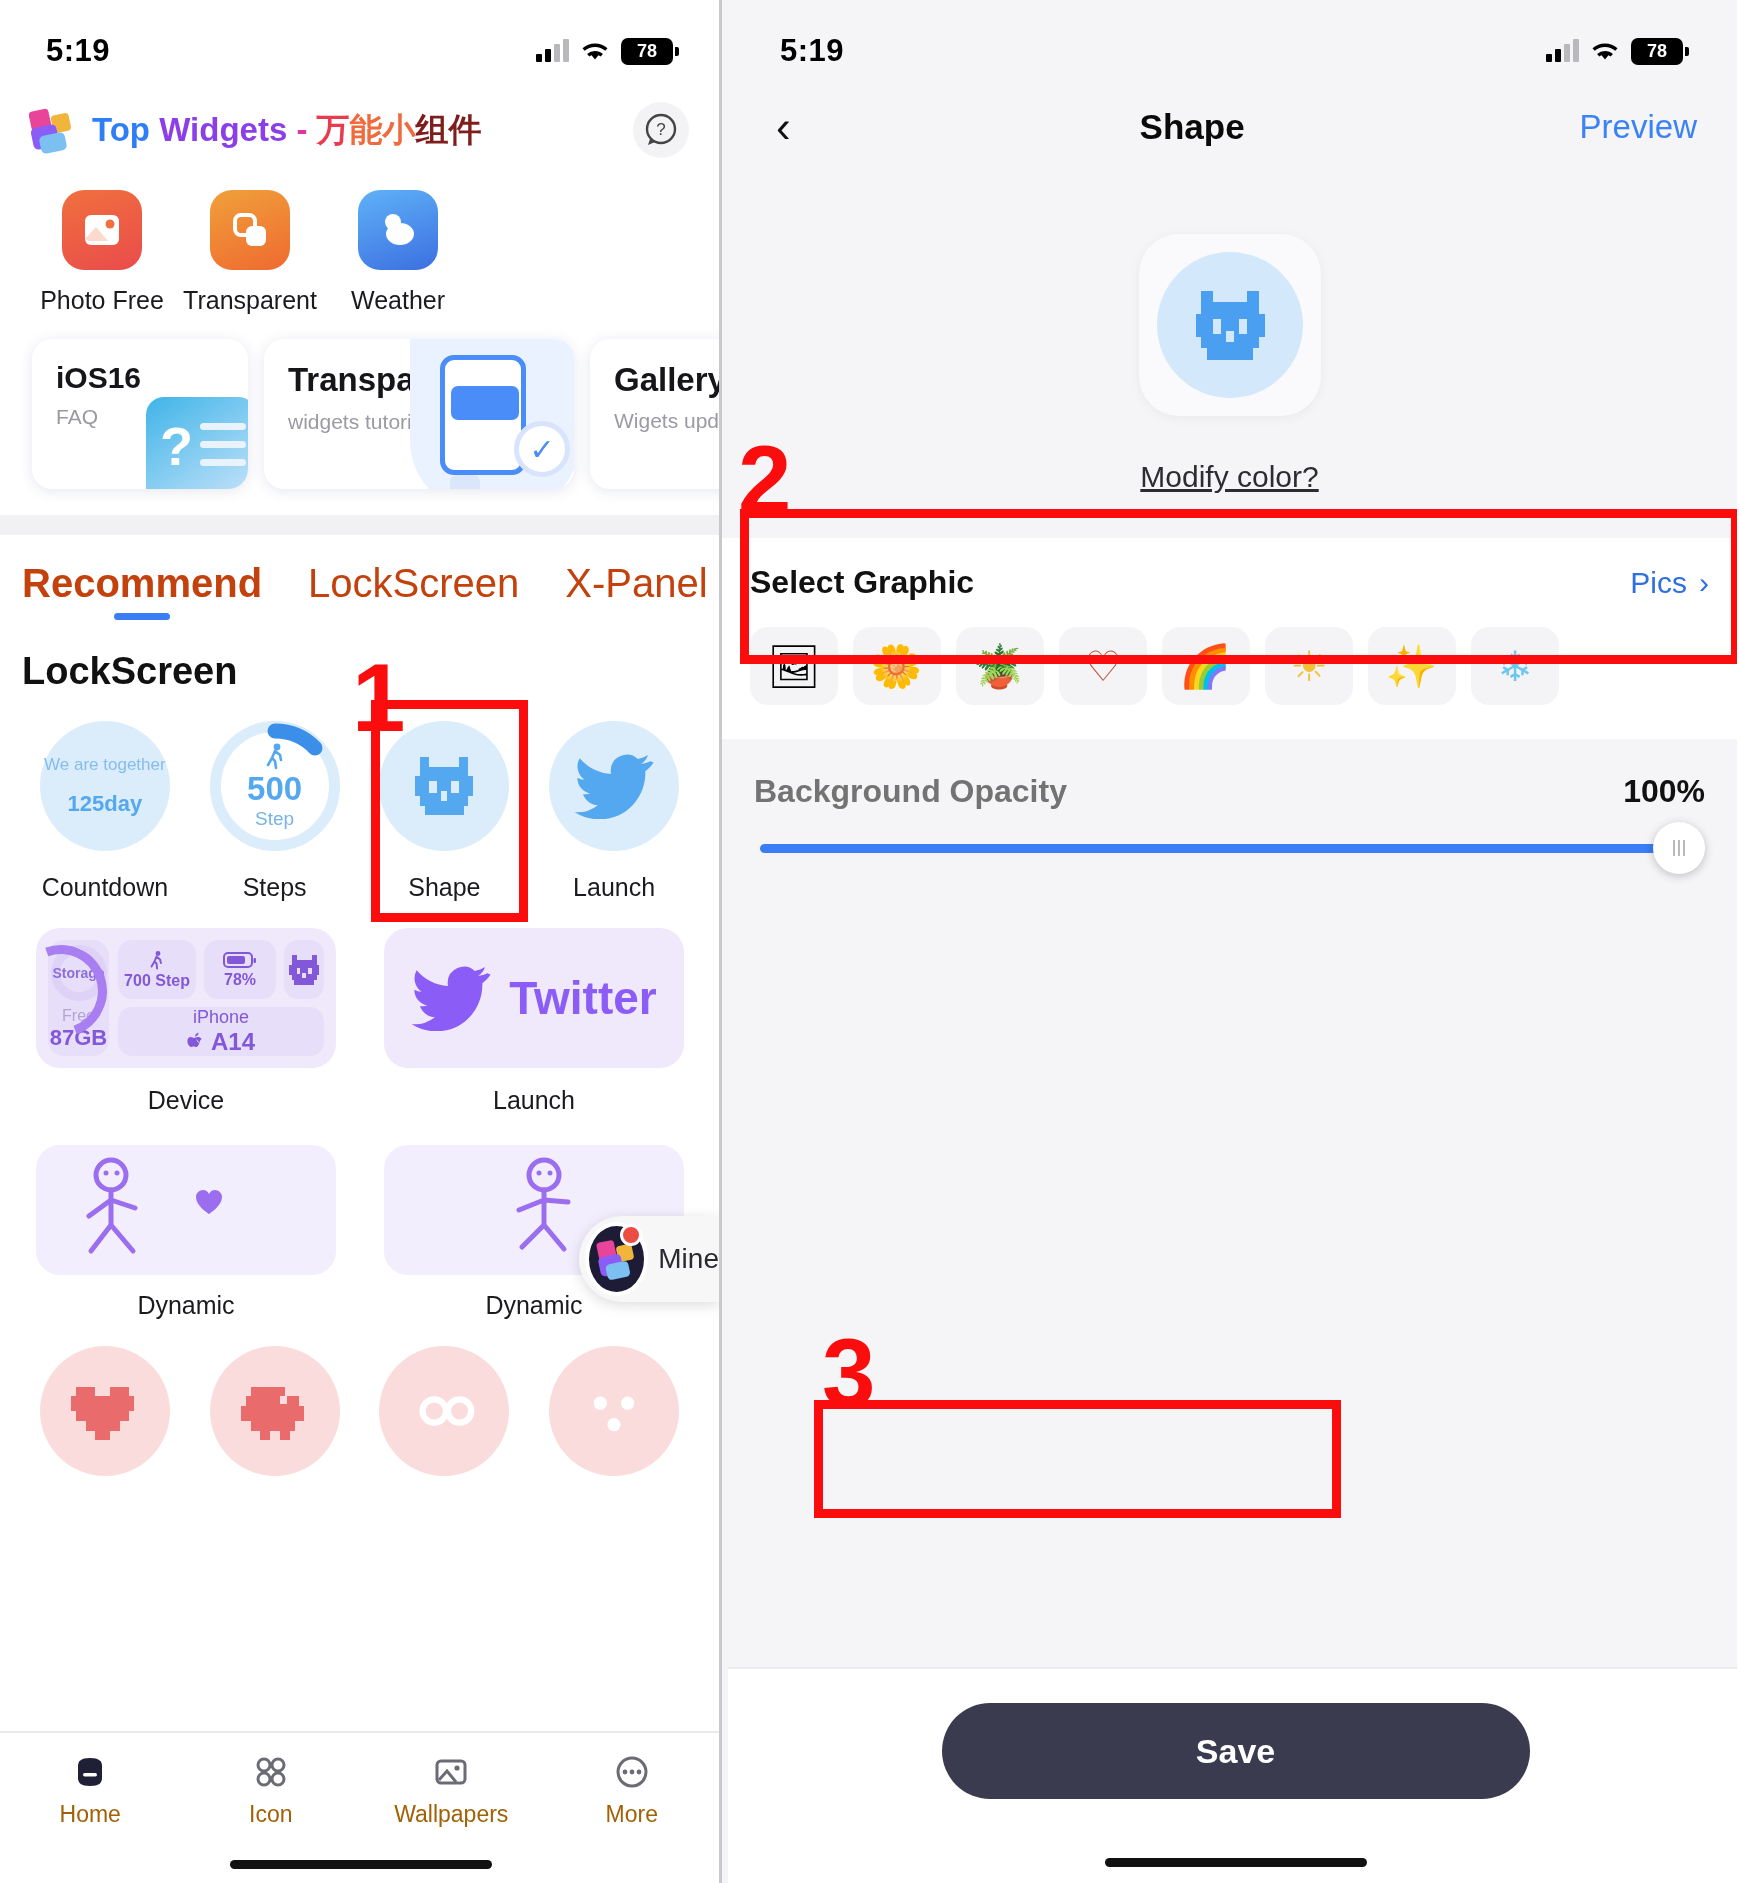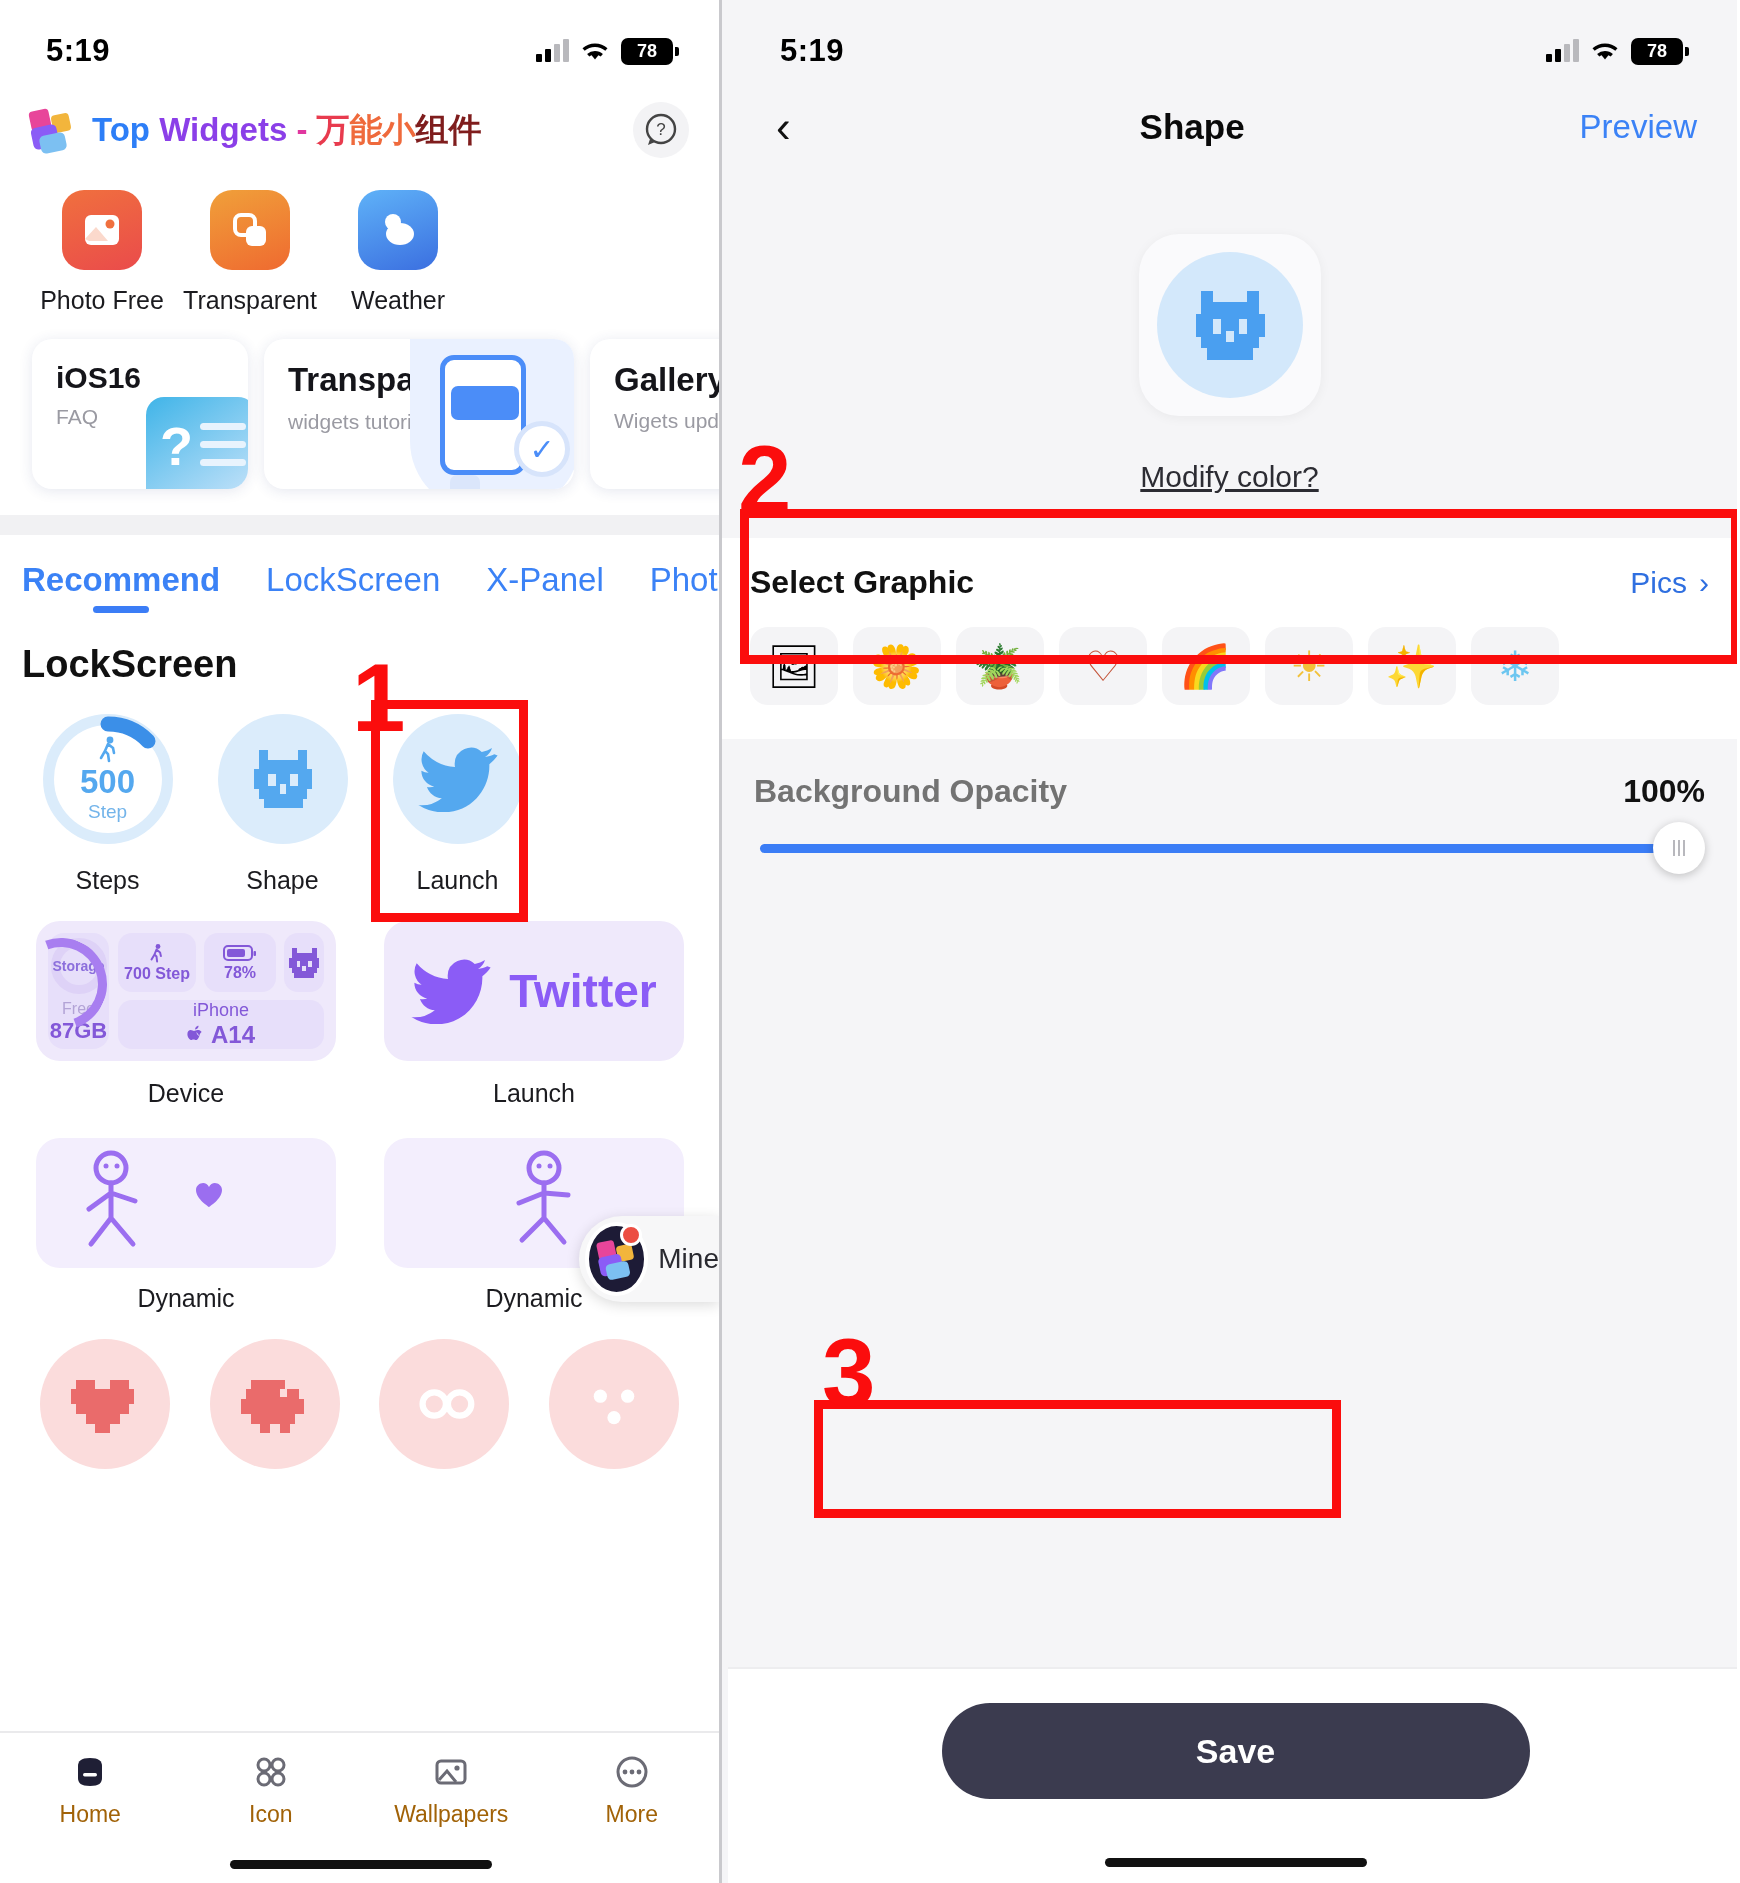--- a/index.html
+++ b/index.html
@@ -95,21 +95,21 @@
   .bc-art2 .bar{position:absolute;left:6px;top:26px;width:68px;height:34px;background:#4b8df8;border-radius:7px}
   .bc-art2 .chk{position:absolute;right:10px;bottom:34px;width:56px;height:56px;border-radius:50%;
     background:#fff;border:5px solid #d7e4fb;display:flex;align-items:center;justify-content:center;
     color:#4b8df8;font-size:30px}
   .bc-art2 .sq{position:absolute;left:40px;bottom:6px;width:30px;height:30px;background:#dbe6fb;border-radius:7px}
 
   .sep { height: 20px; background:#f1f1f3; }
 
   
   .tabs { display:flex; gap:46px; padding: 26px 22px 0 22px; align-items:flex-start;}
-  .tab { font-size: 33px; color:#3b82f6; white-space:nowrap; position:relative; padding-bottom:18px;}
+  .tab { font-size: 40px; color:#c2410c; white-space:nowrap; position:relative; padding-bottom:18px;}
   .tab.active { font-weight:bold; }
   .tab.active::after{content:"";position:absolute;left:50%;transform:translateX(-50%);bottom:4px;
     width:56px;height:7px;border-radius:4px;background:#3b7df6}
 
   .section-title { font-size: 38px; font-weight:bold; padding: 26px 22px 10px 22px; color:#111; }
 
   
   .circ-row { display:flex; padding: 18px 20px 0 20px; }
   .circ-cell { width: 175px; display:flex;flex-direction:column;align-items:center; }
   .circ { width: 130px; height:130px; border-radius:50%; background:#dbecfb;
@@ -338,20 +338,27 @@
       <div class="tab active">Recommend</div>
       <div class="tab">LockScreen</div>
       <div class="tab">X-Panel</div>
       <div class="tab">Photo</div>
 
     </div>
 
     <div class="section-title">LockScreen</div>
 
     <div class="circ-row">
+      <div class="circ-cell">
+        <div class="circ">
+          <div class="ct-small">We are together</div>
+          <div class="ct-big"><span>125</span><span>day</span></div>
+        </div>
+        <div class="circ-lbl">Countdown</div>
+      </div>
       <div class="circ-cell">
         <div class="circ ring">
           <svg class="ring-arc" viewBox="0 0 130 130">
               <path d="M65 10 a55 55 0 0 1 40 17" fill="none" stroke="#3b8fe8" stroke-width="15" stroke-linecap="round"></path>
             </svg>
           <svg width="30" height="30" viewBox="0 0 30 30">
               <circle cx="17" cy="5" r="3.4" fill="#54a8ef"></circle>
               <path d="M15 9l-3 7 3 3 1 7M15 9l5 4 1 5M12 16l-4 7" stroke="#54a8ef" stroke-width="2.6" fill="none" stroke-linecap="round"></path>
             </svg>
           <div class="st-num">500</div>

